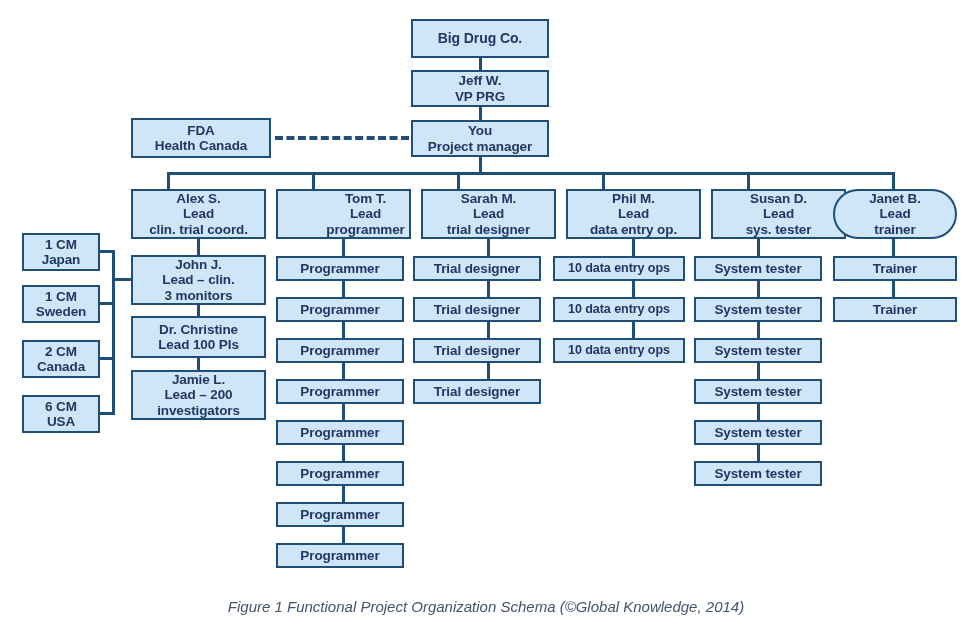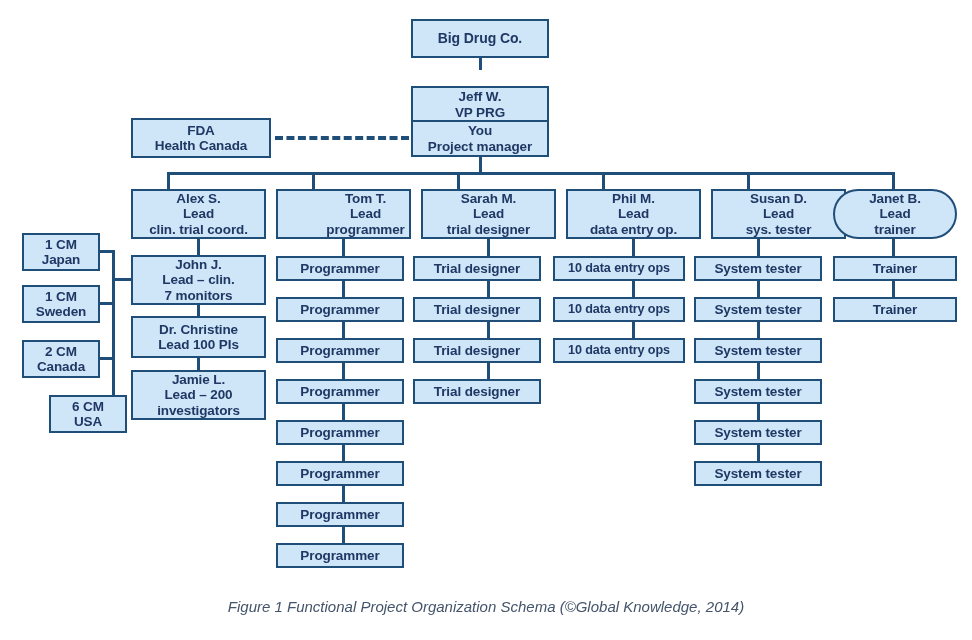--- a/index.html
+++ b/index.html
@@ -75,21 +75,21 @@
 <div id="stage">
 
   <div class="box f14" style="left:411px; top:19px; width:138px; height:39px;">
     <div class="lines">
       <span>Big Drug Co.</span>
     </div>
   </div>
 
   <div class="conn conn-v" style="left:478.5px; top:58px; height:12px;"></div>
 
-  <div class="box f13" style="left:411px; top:86px; width:138px; height:37px;">
+  <div class="box f13" style="left:411px; top:70px; width:138px; height:37px;">
     <div class="lines">
       <span>Jeff W.</span>
       <span>VP PRG</span>
     </div>
   </div>
 
   <div class="conn conn-v" style="left:478.5px; top:107px; height:13px;"></div>
 
   <div class="box f13" style="left:131px; top:118px; width:140px; height:40px;">
     <div class="lines">
@@ -122,21 +122,21 @@
       <span>Alex S.</span>
       <span>Lead</span>
       <span>clin. trial coord.</span>
     </div>
   </div>
   <div class="conn conn-v" style="left:197px; top:239px; height:16px;"></div>
   <div class="box f13" style="left:131px; top:255px; width:135px; height:50px;">
     <div class="lines">
       <span>John J.</span>
       <span>Lead – clin.</span>
-      <span>7 monitors</span>
+      <span>3 monitors</span>
     </div>
   </div>
   <div class="conn conn-v" style="left:197px; top:305px; height:11px;"></div>
   <div class="box f13" style="left:131px; top:316px; width:135px; height:42px;">
     <div class="lines">
       <span>Dr. Christine</span>
       <span>Lead 100 PIs</span>
     </div>
   </div>
   <div class="conn conn-v" style="left:197px; top:358px; height:12px;"></div>
@@ -159,21 +159,21 @@
       <span>1 CM</span>
       <span>Sweden</span>
     </div>
   </div>
   <div class="box f13" style="left:22px; top:340px; width:78px; height:38px;">
     <div class="lines">
       <span>2 CM</span>
       <span>Canada</span>
     </div>
   </div>
-  <div class="box f13" style="left:22px; top:395px; width:78px; height:38px;margin-left:27px;">
+  <div class="box f13" style="left:22px; top:395px; width:78px; height:38px;">
     <div class="lines">
       <span>6 CM</span>
       <span>USA</span>
     </div>
   </div>
 
   <div class="conn conn-h" style="left:100px; top:250px; width:15px;"></div>
   <div class="conn conn-h" style="left:100px; top:302px; width:15px;"></div>
   <div class="conn conn-h" style="left:100px; top:357px; width:15px;"></div>
   <div class="conn conn-h" style="left:100px; top:412px; width:15px;"></div>

